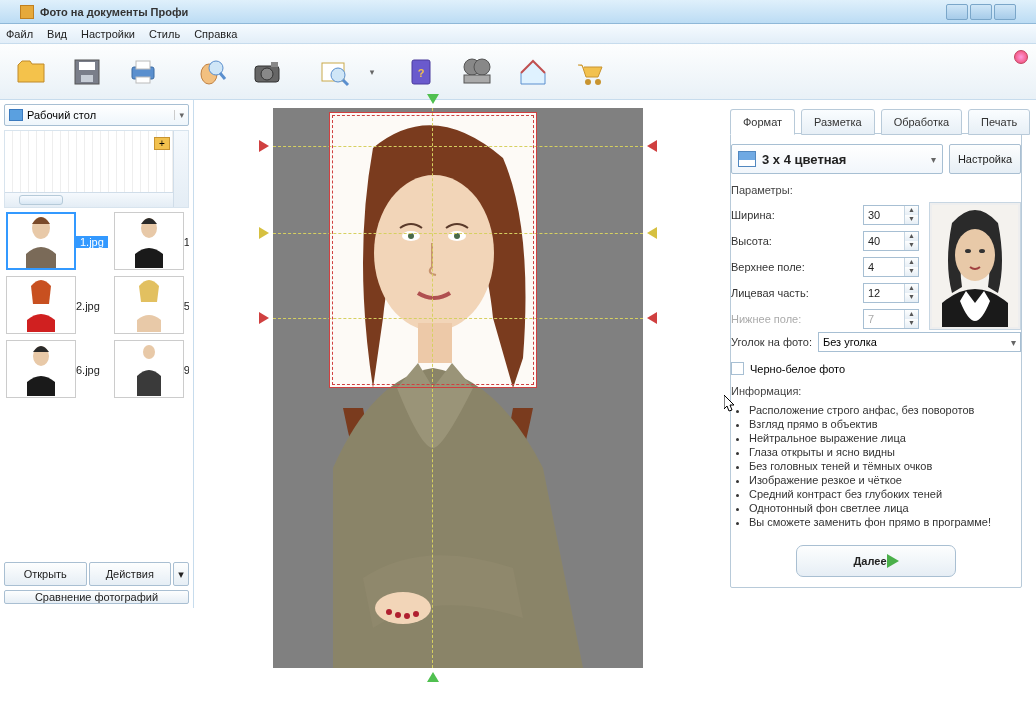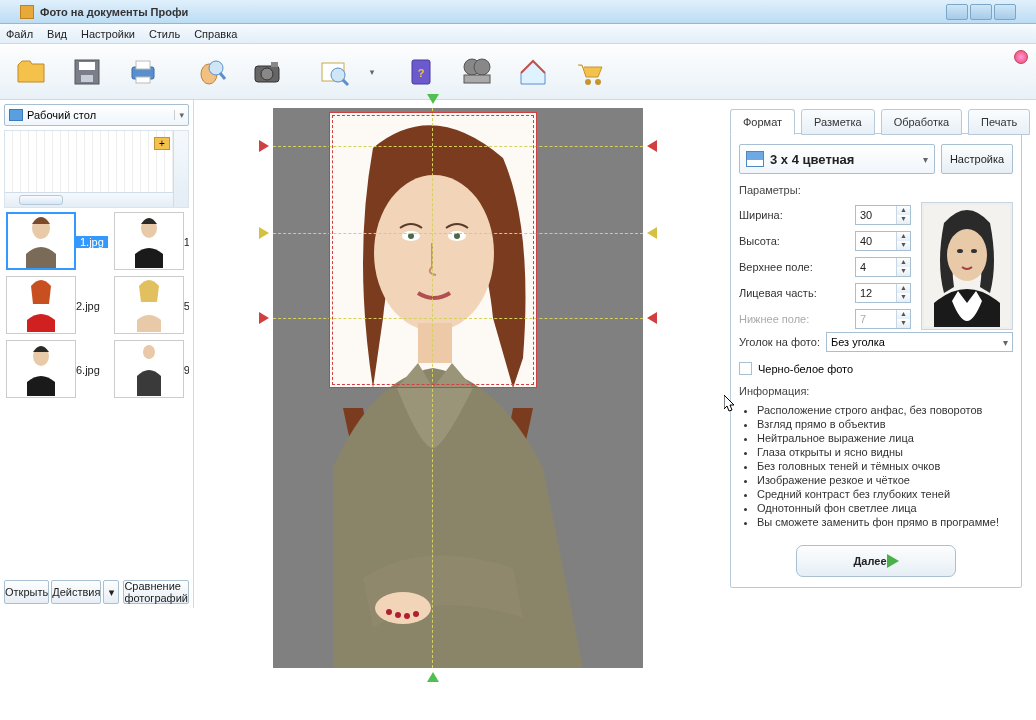--- a/index.html
+++ b/index.html
@@ -38,21 +38,21 @@
 .ruler-area .scroll-h .thumb { position: absolute; left: 14px; top: 2px; width: 44px; height: 10px; background: linear-gradient(#f7fbff,#d8e7f3); border: 1px solid #b5cad9; border-radius: 3px; }
 
 .thumbs { flex: 1; overflow: auto; padding: 4px 2px; display: grid; grid-template-columns: 1fr 1fr; gap: 6px 6px; align-content: start; }
 .thumb-item { display: flex; flex-direction: row; align-items: center; }
 .thumb-img { width: 70px; height: 58px; border: 1px solid #ccc; background: #fff; display: flex; align-items: center; justify-content: center; }
 .thumb-item.selected .thumb-img { border: 2px solid #3399ff; }
 .thumb-label { margin-top: 2px; color: #222; }
 .thumb-item.selected .thumb-label { background: #3399ff; color: #fff; padding: 0 4px; }
 .person-svg { max-width: 100%; max-height: 100%; }
 
-.left-buttons { padding-top: 4px; display: flex; flex-direction: row; gap: 4px; }
+.left-buttons { padding-top: 4px; display: flex; flex-direction: column; gap: 4px; }
 .btn-row { display: flex; gap: 2px; }
 .btn { height: 24px; flex: 1; border: 1px solid #a9bfd2; background: linear-gradient(#fdfefe,#e6eef5); border-radius: 2px; display: flex; align-items: center; justify-content: center; color: #222; }
 .btn-drop { width: 16px; flex: none; }
 
 
 .center { flex: 1; background: #fff; display: flex; align-items: flex-start; justify-content: center; padding-top: 8px; position: relative; }
 .canvas-wrap { position: relative; }
 .canvas { width: 370px; height: 560px; background: #808080; position: relative; }
 .photo-main { position: absolute; left: 0; top: 0; width: 100%; height: 100%; }
 .crop-box { position: absolute; left: 56px; top: 4px; width: 208px; height: 276px; border: 1px solid #d04040; }
@@ -68,21 +68,21 @@
 .marker.top { border-left: 6px solid transparent; border-right: 6px solid transparent; border-top: 10px solid #50c050; }
 .marker.bottom { border-left: 6px solid transparent; border-right: 6px solid transparent; border-bottom: 10px solid #50c050; }
 .marker.tgreen { top: -14px; left: 154px; }
 .marker.bgreen { bottom: -14px; left: 154px; }
 
 
 .right-panel { width: 314px; padding: 8px 14px 8px 8px; }
 .tabs { display: flex; gap: 6px; }
 .tab { padding: 6px 12px; border: 1px solid #b8cad9; background: linear-gradient(#fafdff,#e7eff6); border-radius: 3px 3px 0 0; color: #333; position: relative; top: 1px; }
 .tab.active { background: #fff; border-bottom: 1px solid #fff; z-index: 2; }
-.tab-body { border: 1px solid #b8cad9; border-radius: 0 2px 2px 2px; padding: 10px 8px; background: #fff; margin-top: -1px; }
+.tab-body { border: 1px solid #b8cad9; border-radius: 0 2px 2px 2px; padding: 10px 0; background: #fff; margin-top: -1px; }
 
 .format-row { display: flex; gap: 6px; align-items: center; }
 .format-combo { flex: 1; height: 30px; border: 1px solid #a7bfd3; border-radius: 2px; display: flex; align-items: center; padding: 0 6px; gap: 6px; background: linear-gradient(#fff,#f1f6fb); }
 .format-combo .fmt-icon { width: 18px; height: 16px; background: #6fa9e3; border: 1px solid #5187bf; display: flex; align-items: flex-end; }
 .format-combo .fmt-icon::after { content:''; width:100%; height:6px; background:#fff; }
 .format-combo .txt { font-weight: bold; font-size: 13px; color: #222; }
 .format-combo .drop { margin-left: auto; color: #666; font-size: 10px; }
 
 .section-title { color: #444; margin: 10px 0 6px; }
 .param-grid { display: flex; gap: 10px; }

